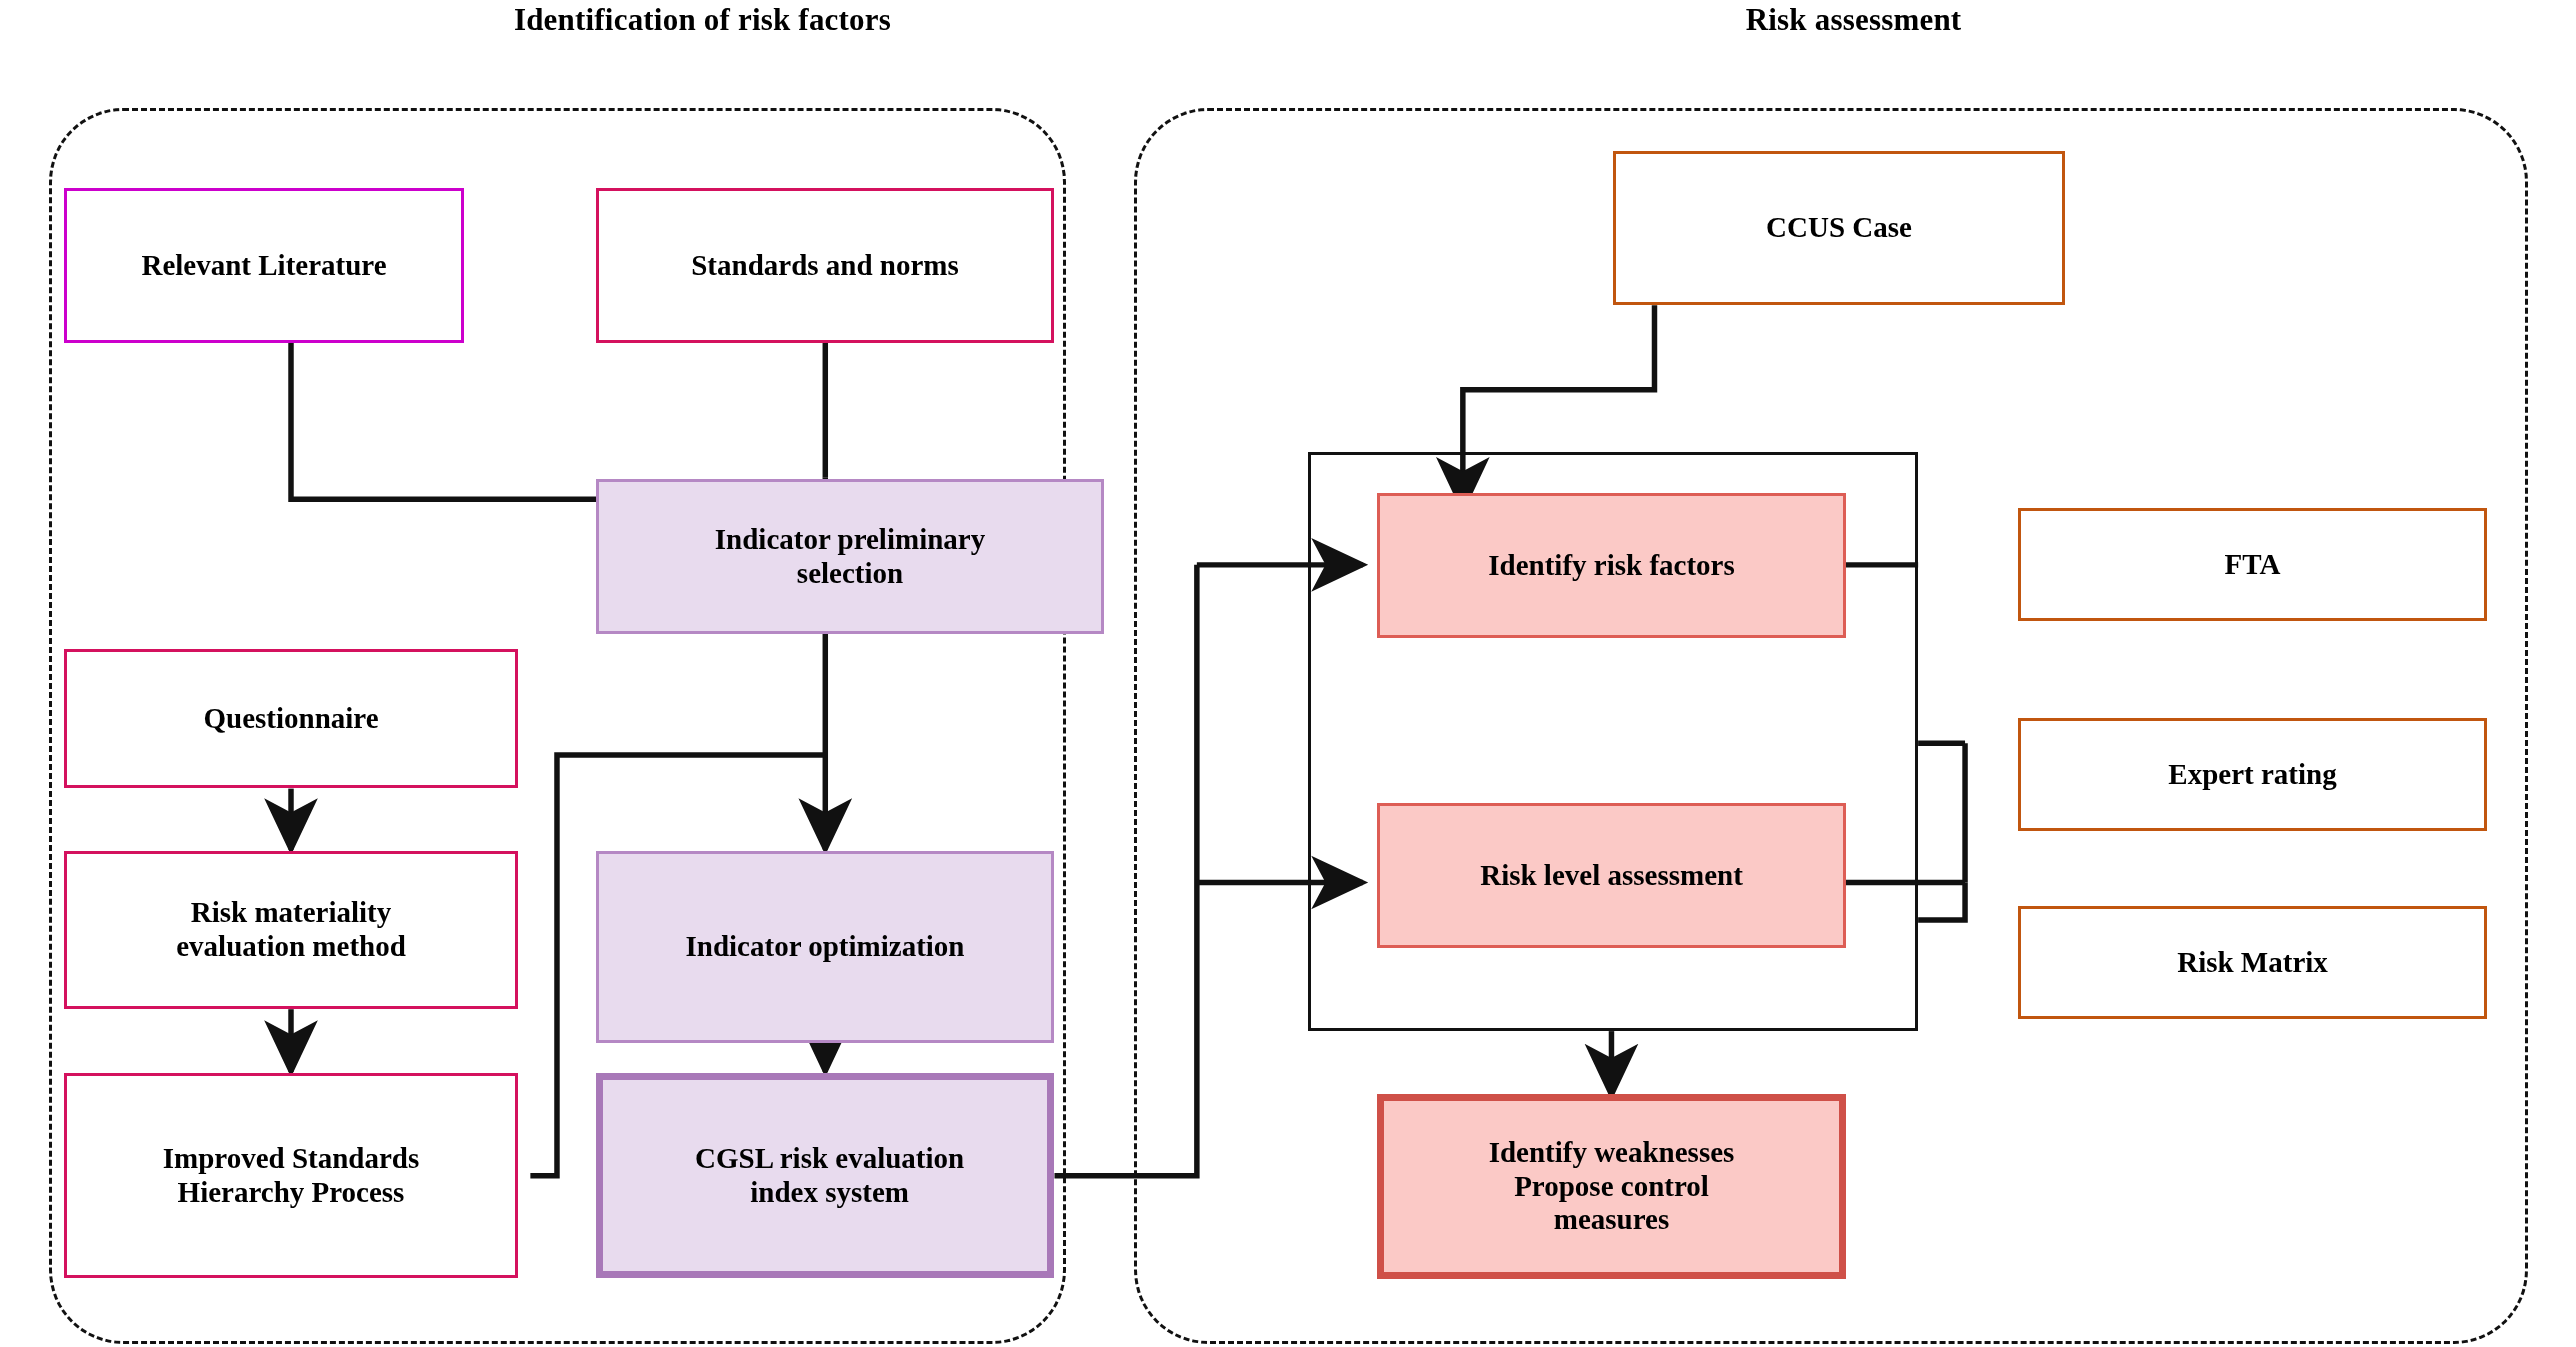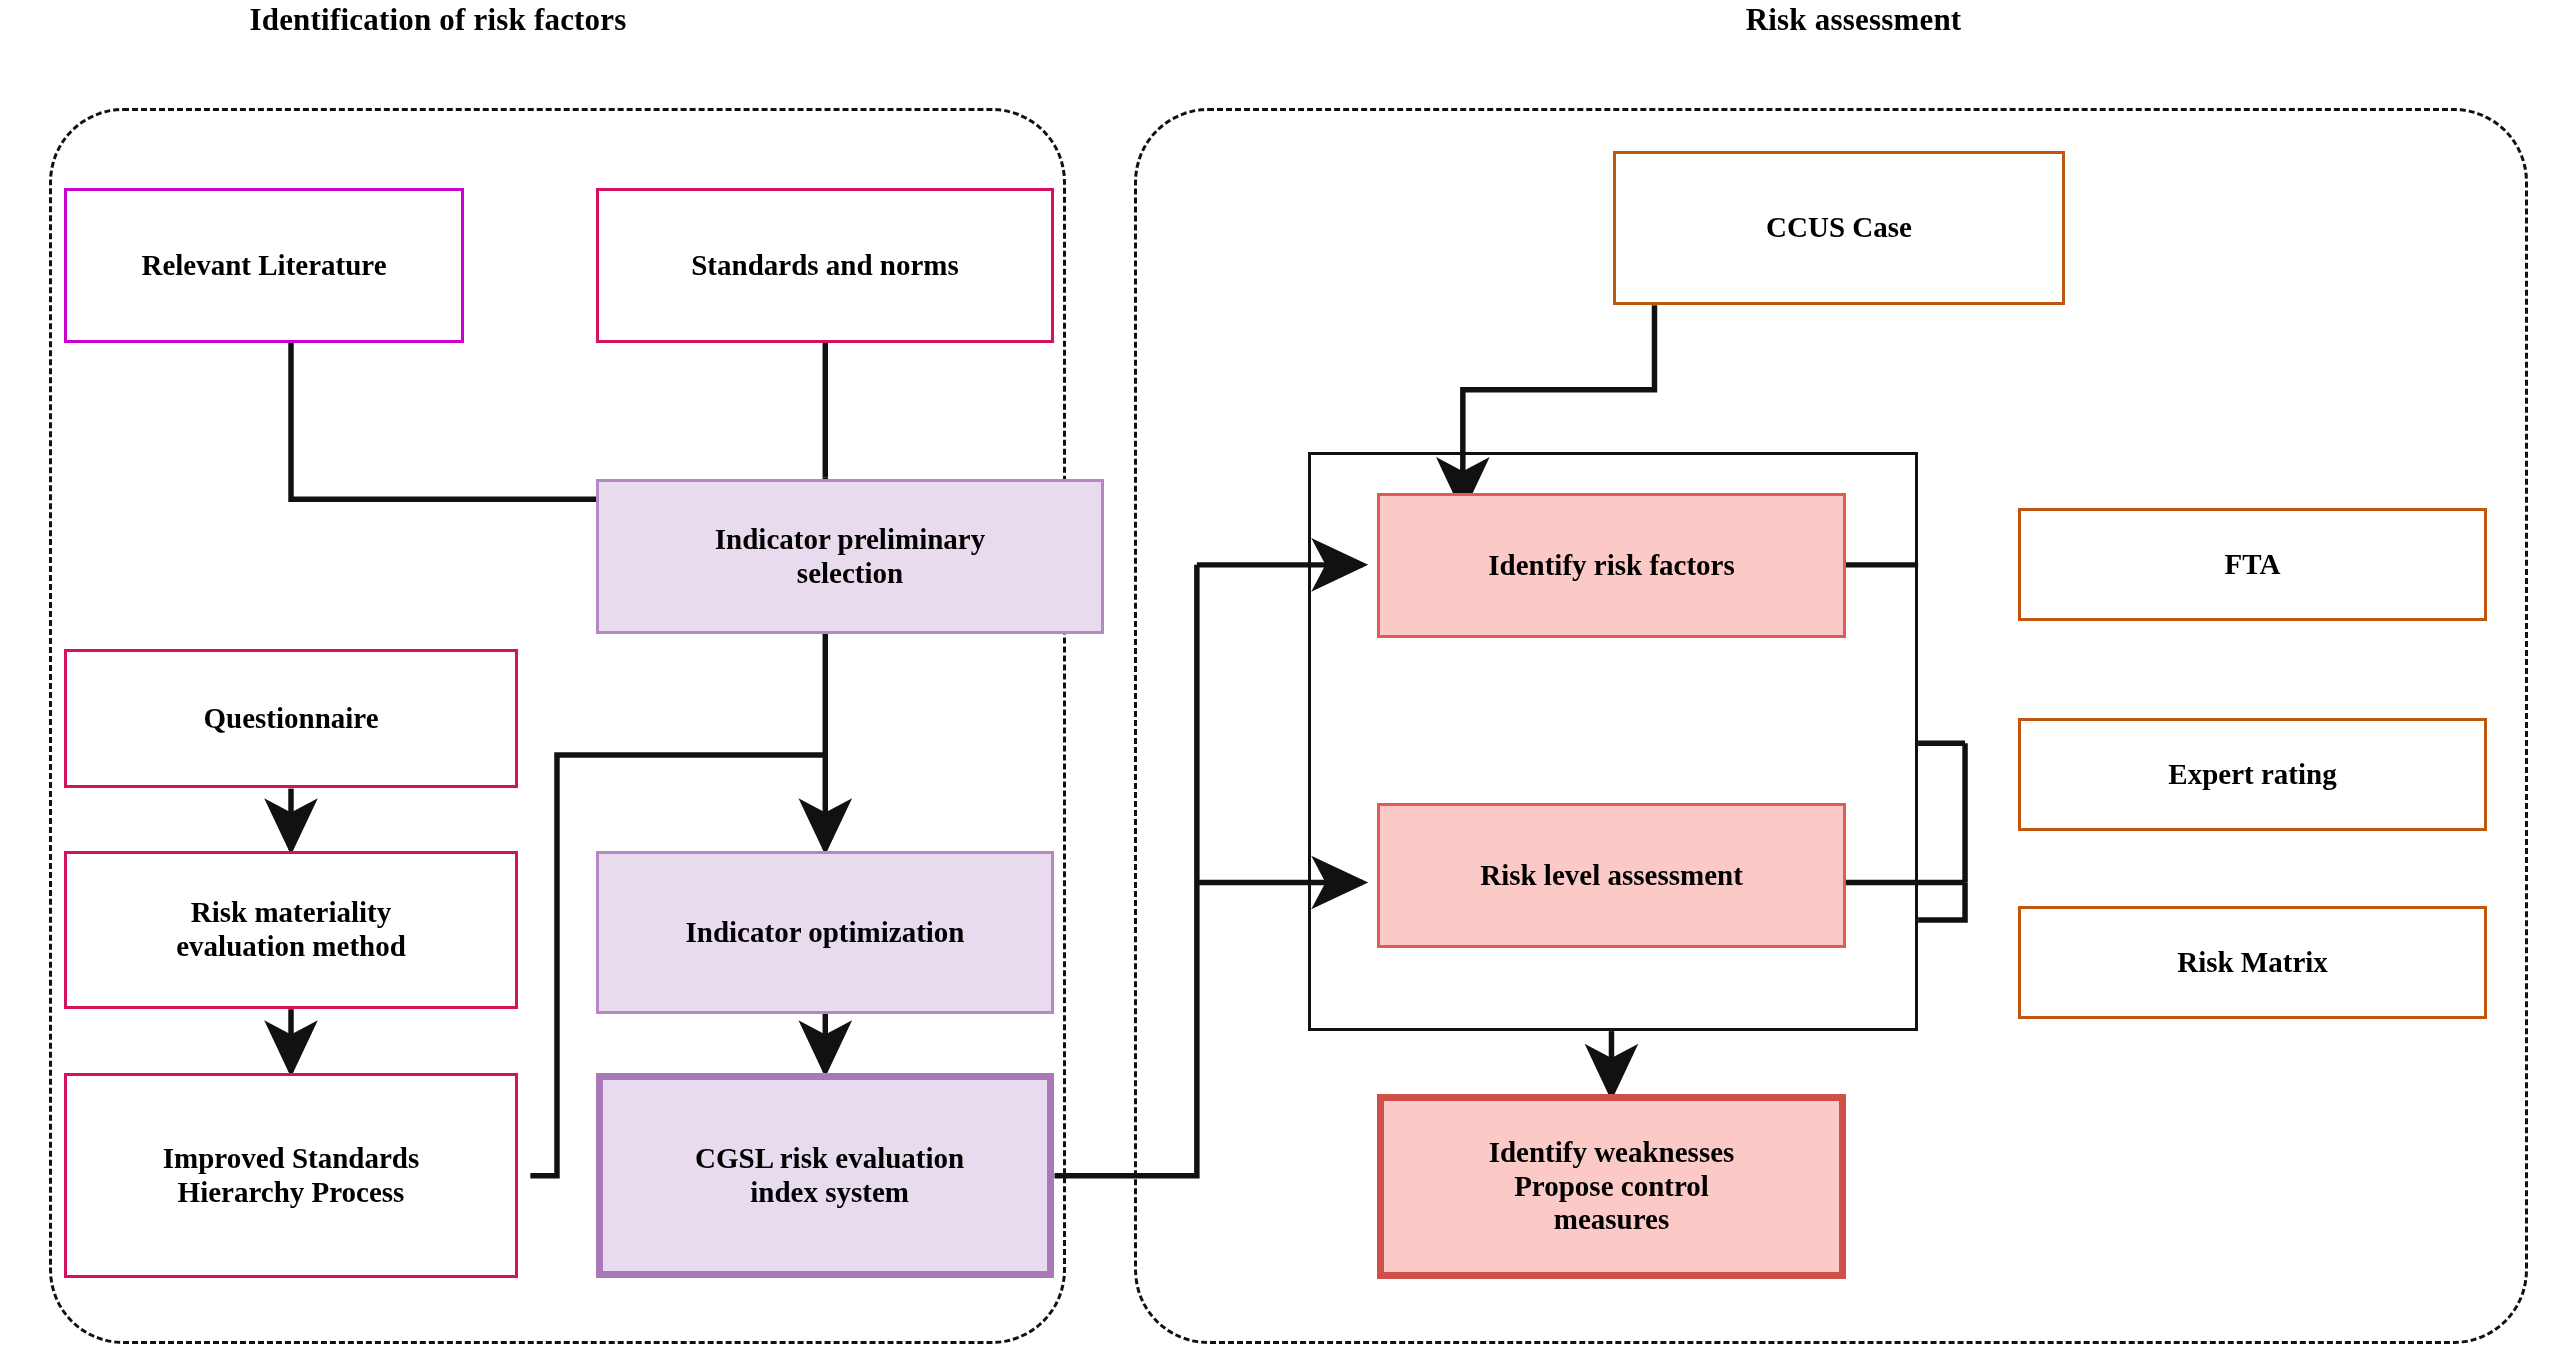--- a/index.html
+++ b/index.html
@@ -56,21 +56,21 @@
     box-sizing:border-box;
     border:3.9px solid #111111;
     background:transparent;
   }
 </style>
 </head>
 <body>
 
 <div id="stage">
 
-  <div class="panel-title" style="left:0px;top:1.6px;width:876px;">Identification of risk factors</div>
+  <div class="panel-title" style="left:15px;top:1.6px;width:876px;text-align:right;">Identification of risk factors</div>
 
   <div class="panel-title" style="left:1220px;top:1.6px;width:1267px;">Risk assessment</div>
 
   <div class="dashed-group" style="left:49px;top:108px;width:1017px;height:1236px;"></div>
 
   <div class="dashed-group" style="left:1134px;top:108px;width:1394px;height:1236px;"></div>
 
   <div class="inner-frame" style="left:1308px;top:452px;width:610px;height:579px;"></div>
 
   <svg id="wires" viewBox="0 0 3293 1723" xmlns="http://www.w3.org/2000/svg">
@@ -140,21 +140,21 @@
     </span>
   </div>
 
   <div class="node v-crimson" style="left:64px;top:1073px;width:454px;height:205px;">
     <span>
       <span>Improved Standards</span><br>
       <span>Hierarchy Process</span>
     </span>
   </div>
 
-  <div class="node v-lilac" style="left:596px;top:851px;width:458px;height:163px;">Indicator optimization</div>
+  <div class="node v-lilac" style="left:596px;top:851px;width:458px;height:192px;">Indicator optimization</div>
 
   <div class="node v-lilac-strong" style="left:596px;top:1073px;width:458px;height:205px;">
     <span>
       <span>CGSL risk evaluation</span><br>
       <span>index system</span>
     </span>
   </div>
 
   <div class="node v-orange" style="left:1613px;top:151px;width:452px;height:154px;">CCUS Case</div>
 

